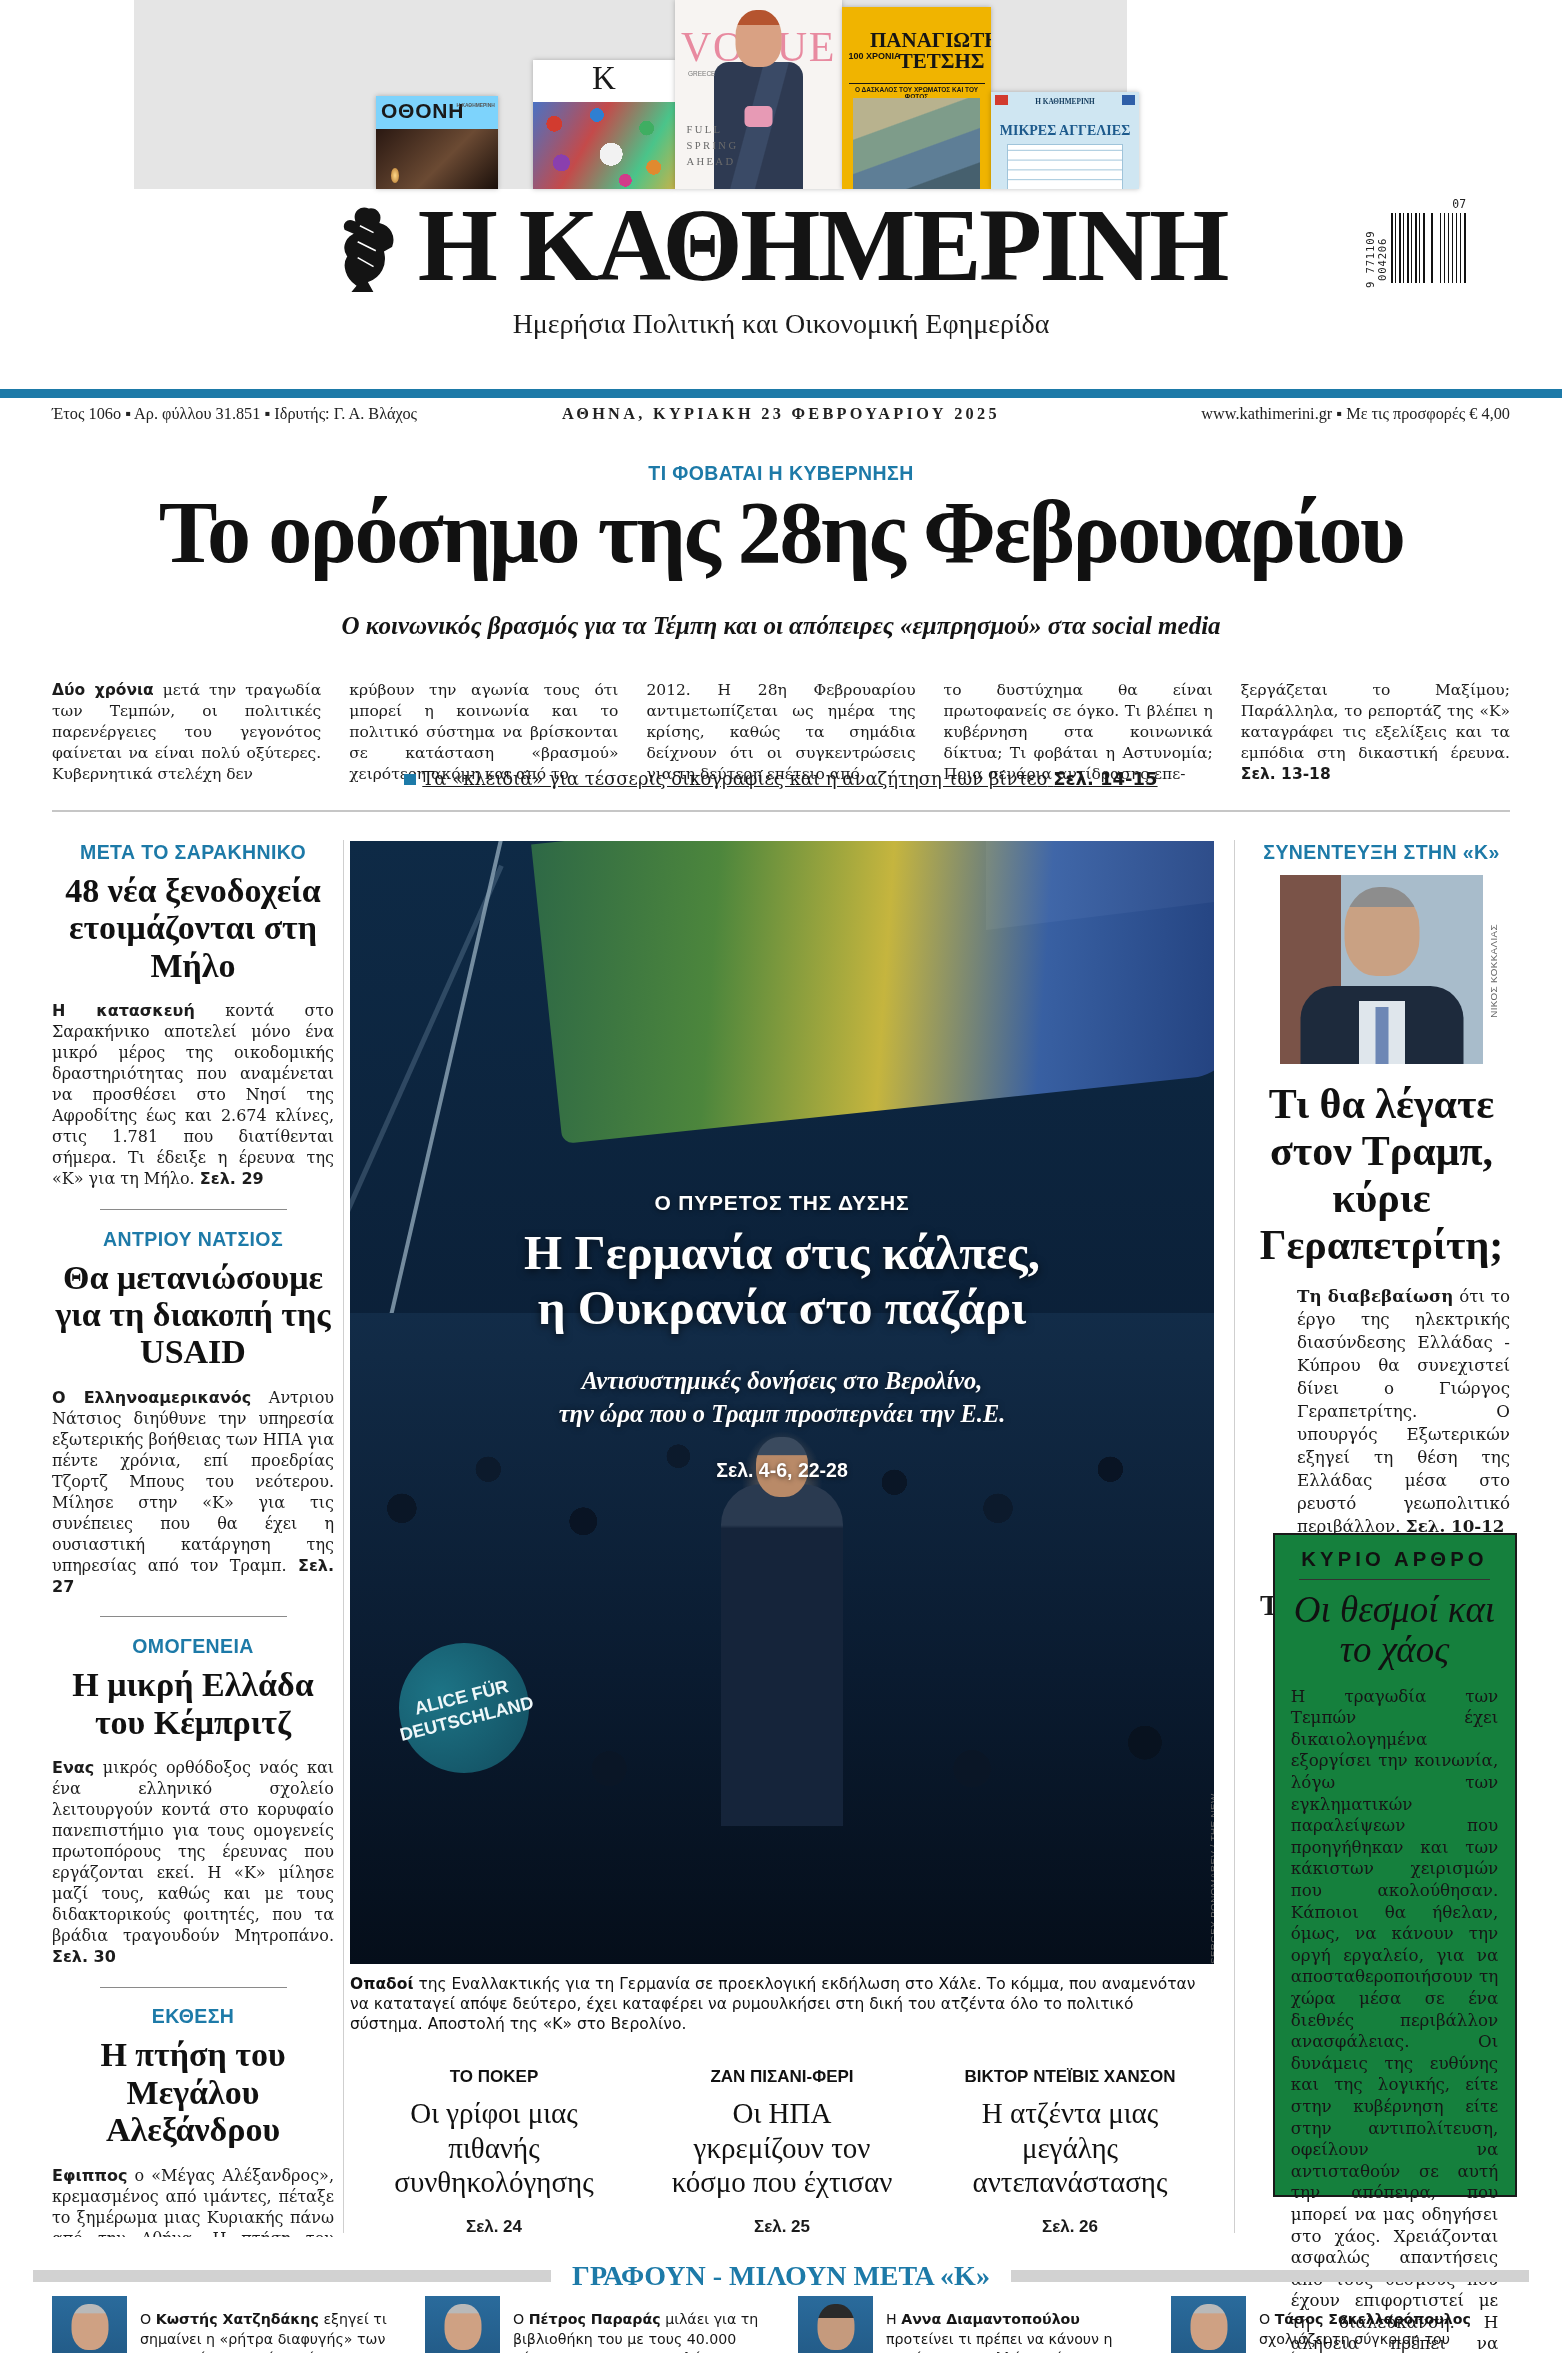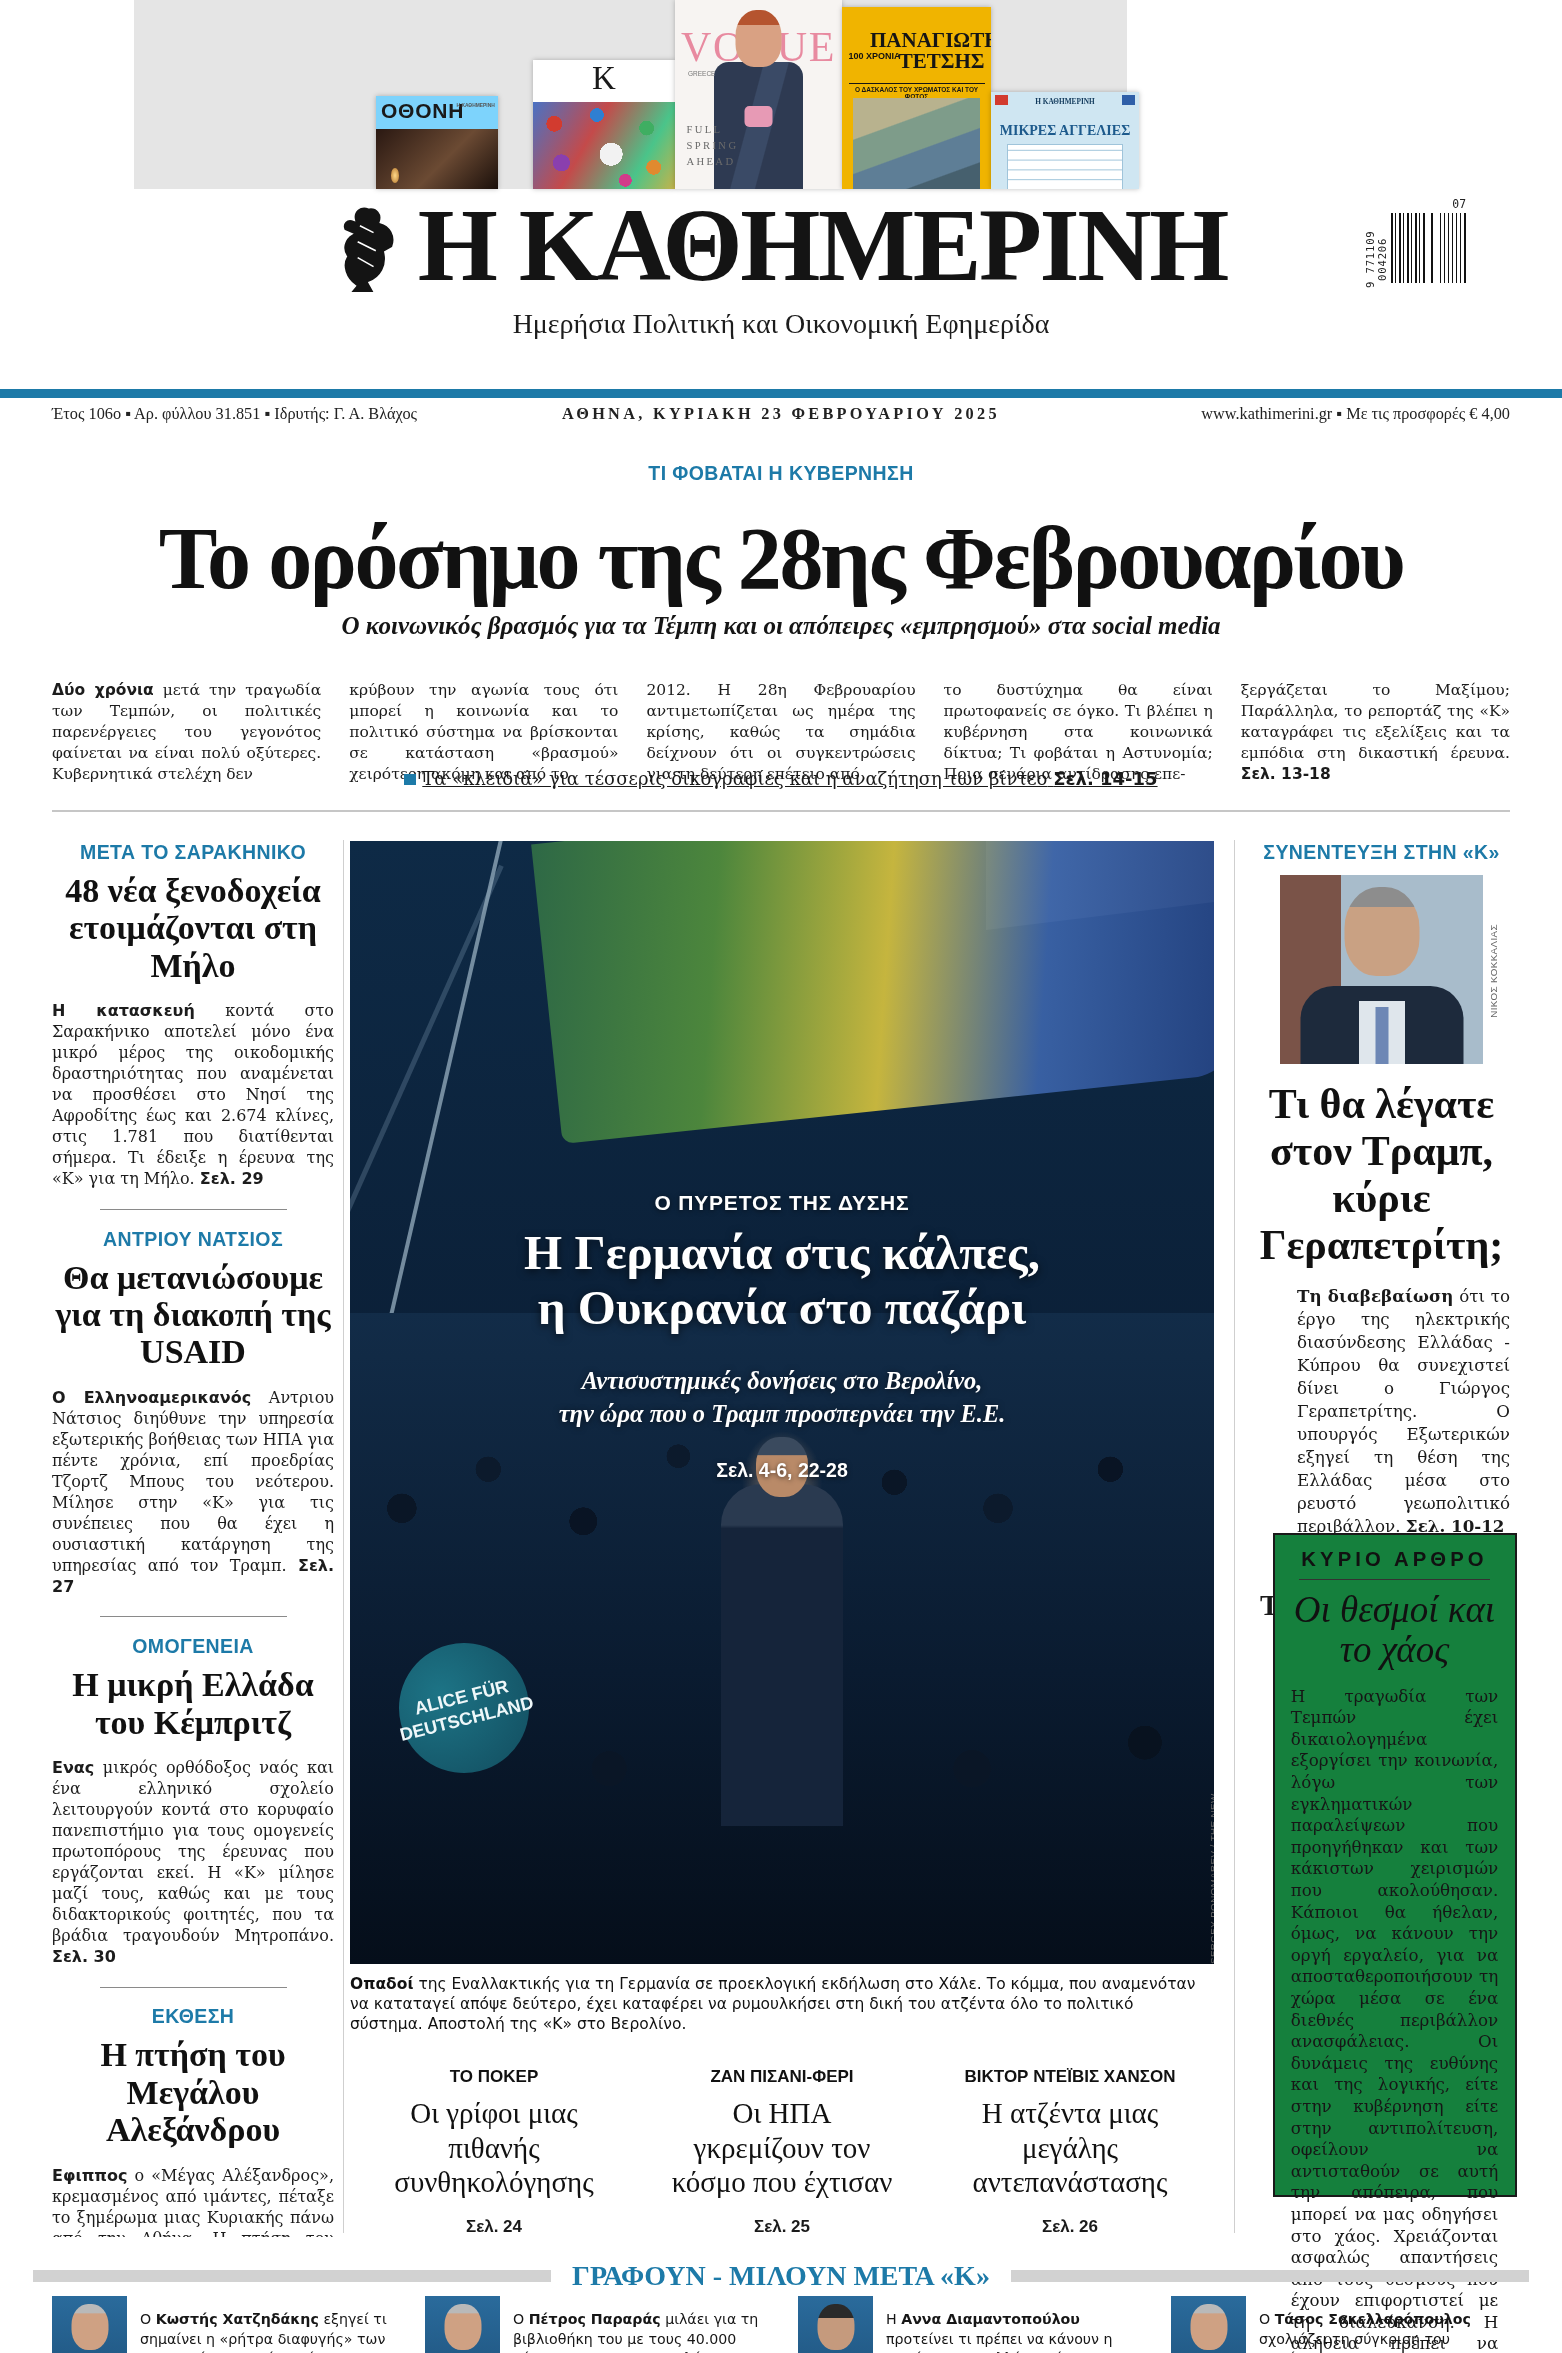--- a/index.html
+++ b/index.html
@@ -65,21 +65,21 @@
       font:400 10.6px "DejaVu Sans Mono",monospace;color:#222;letter-spacing:0.8px;}
   .bluebar{position:absolute;left:0;top:389px;width:100%;height:9px;background:#1d7aa8;}
   .folio{position:absolute;left:52px;right:52px;top:404px;height:24.4px;font:400 16.3px "Liberation Serif",serif;color:#222;}
   .folio .fl{position:absolute;left:0;}
   .folio .fc{position:absolute;left:0;right:0;text-align:center;font-weight:700;letter-spacing:3.3px;}
   .folio .fr{position:absolute;right:0;}
   
   .kicker{font:700 19.5px "Liberation Sans",sans-serif;color:#1d7aa8;text-align:center;letter-spacing:0.4px;}
   .lead-kicker{position:absolute;left:0;right:0;top:462px;}
   .lead-headline{position:absolute;left:0;right:0;top:487px;text-align:center;white-space:nowrap;
-      font:700 88px/1.05 "Liberation Serif",serif;letter-spacing:-2.4px;color:#111;margin-top:26px;}
+      font:700 88px/1.05 "Liberation Serif",serif;letter-spacing:-2.4px;color:#111;}
   .lead-sub{position:absolute;left:0;right:0;top:612px;text-align:center;
       font:italic 700 25px "Liberation Serif",serif;color:#151515;}
   .deck{position:absolute;left:52px;top:680px;width:1458px;display:flex;gap:28px;}
   .deck .dcol{flex:1;font:400 15.5px/21px "DejaVu Serif",serif;text-align:justify;color:#1c1c1c;}
   .deck b,.art-body b,.note b,.cap b{font-family:"DejaVu Sans",sans-serif;font-weight:700;}
   .note{position:absolute;left:0;right:0;top:768px;text-align:center;font:400 18px "DejaVu Serif",serif;text-decoration:underline;}
   .note .sq{display:inline-block;width:11.4px;height:11.4px;background:#1d7aa8;margin-right:6.5px;}
   .rule-lead{position:absolute;left:52px;right:52px;top:810px;border-top:2.4px solid #c6c6c6;}
   
   .vsep{position:absolute;top:840px;width:0.8px;height:1393px;background:#cfcfcf;}

